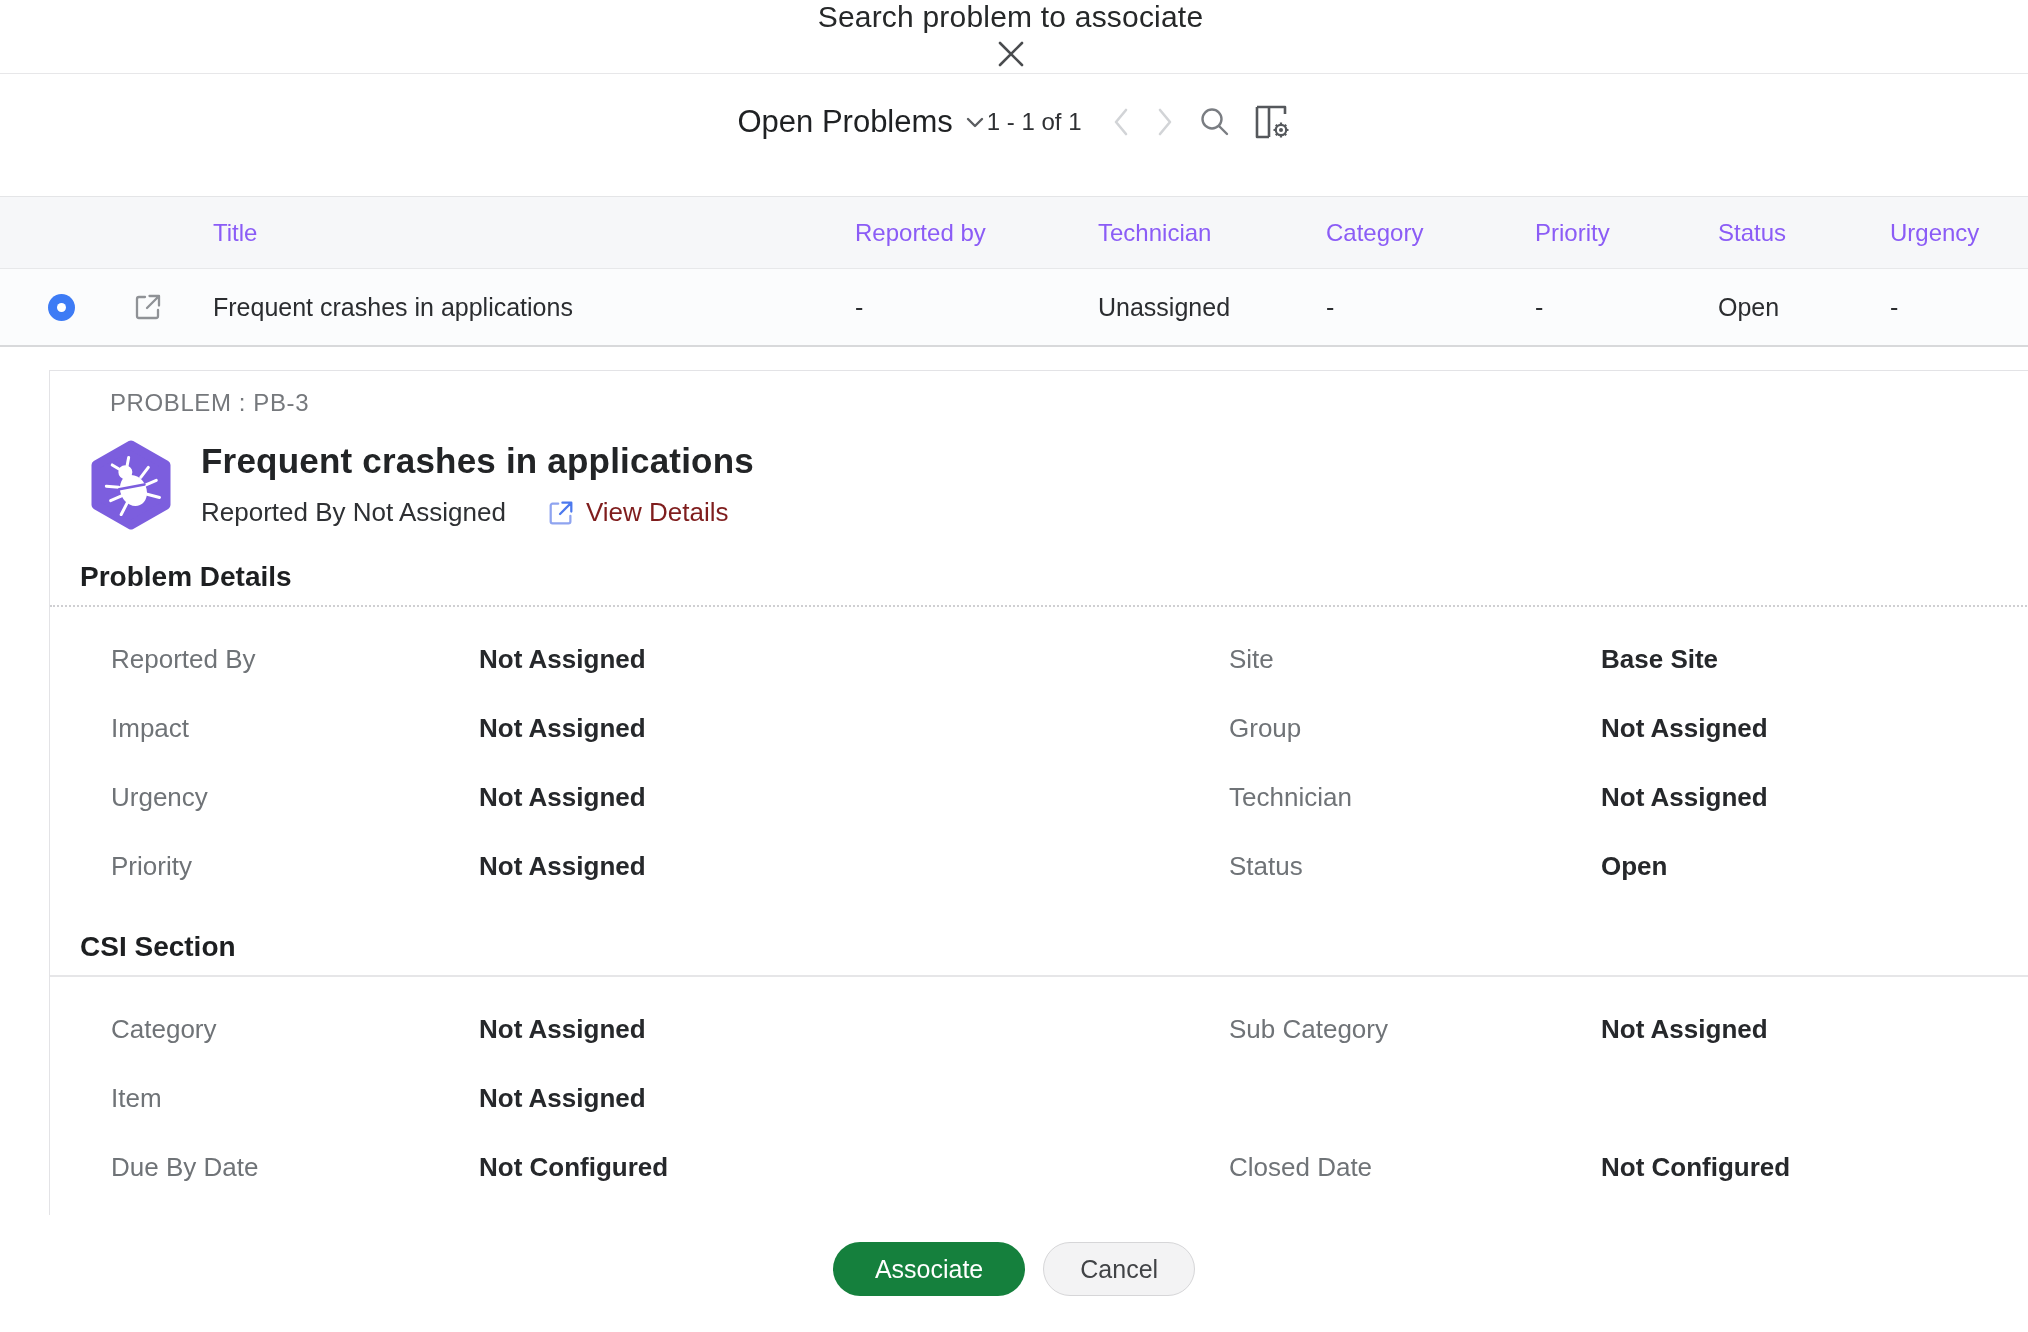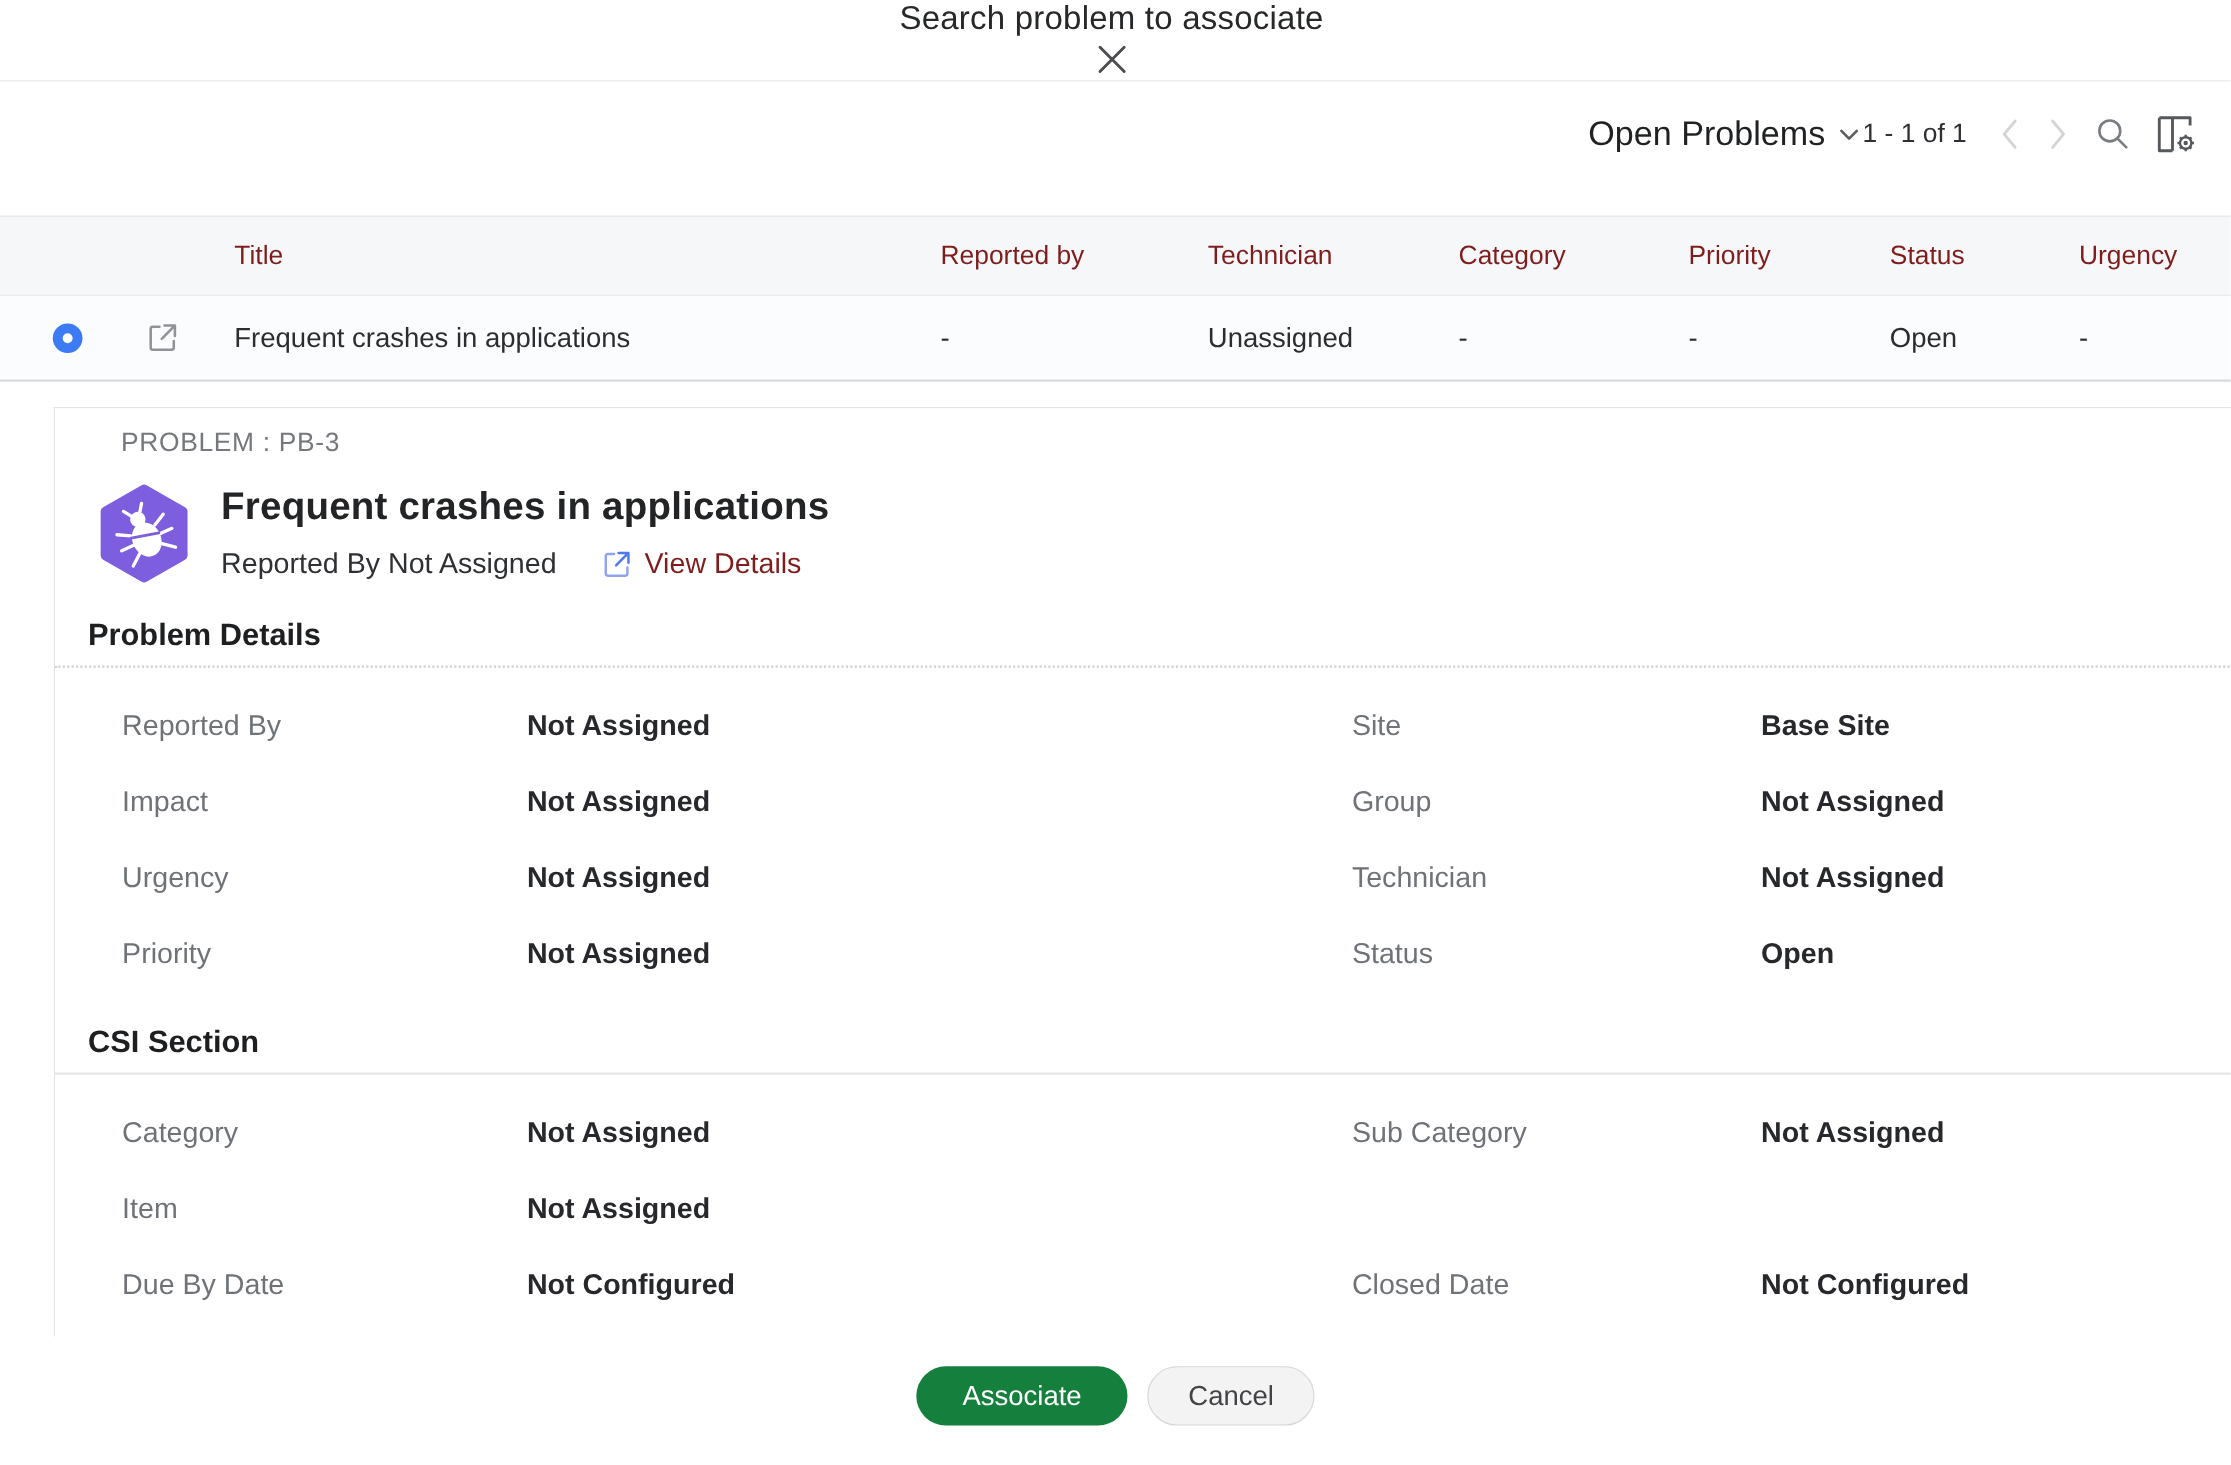--- a/index.html
+++ b/index.html
@@ -6,36 +6,36 @@
   html,body { width:2028px; height:1332px; background:#fff; overflow:hidden;
     font-family:"Liberation Sans","DejaVu Sans",sans-serif; color:#2a2c2f; }
 
   
   .modal-header { height:74px; display:flex; align-items:center;
     justify-content:space-between; padding:0 38px 0 31px; border-bottom:1px solid #e7e7e9;flex-direction:column; }
   .modal-title { font-size:30px; font-weight:500; color:#262829; letter-spacing:.2px; }
   .close-btn { width:44px; height:44px; display:flex; align-items:center; justify-content:center; cursor:pointer; }
 
   
-  .toolbar { height:96px; display:flex; align-items:center; justify-content:flex-end;
+  .toolbar { height:96px; display:flex; align-items:center; justify-content:center;
     padding:0 30px 0 31px; }
   .filter { display:flex; align-items:center; gap:10px; cursor:pointer; }
   .filter-label { font-size:31px; font-weight:500; color:#1f2123; }
   .toolbar-right { display:flex; align-items:center; gap:22px; }
   .page-count { font-size:24px; color:#2e3033; margin-right:6px; }
   .icon-btn { display:flex; align-items:center; justify-content:center; cursor:pointer; }
 
   
   .grid-table { margin-top:26px; }
   .t-head, .t-row { display:grid;
     grid-template-columns:213px 642px 243px 228px 209px 183px 172px 1fr;
     align-items:center; }
   .t-head { height:73px; background:#f6f7f9; border-top:1px solid #e4e5e7;
     border-bottom:1px solid #e7e8ea; }
-  .t-head .cell { font-size:24px; color:#7f1d1d; }
+  .t-head .cell { font-size:24px; color:#8b5cf6; }
   .t-row { height:78px; background:#fbfcfd; border-bottom:2px solid #d8d9db; cursor:pointer; }
   .t-row .cell { font-size:25px; color:#2b2d30; }
   .row-controls { display:flex; align-items:center; gap:57px; padding-left:48px; }
   .radio { width:27px; height:27px; border-radius:50%; background:#3d7bf5; position:relative; cursor:pointer; flex:none; }
   .radio::after { content:""; position:absolute; left:9px; top:9px; width:9px; height:9px;
     border-radius:50%; background:#fff; }
 
   
   .panel { margin:23px 0 0 49px; width:calc(100% - 47px); height:845px;
     border:1px solid #e3e3e6; border-bottom:none; border-right:none; padding:18px 0 0 0;

